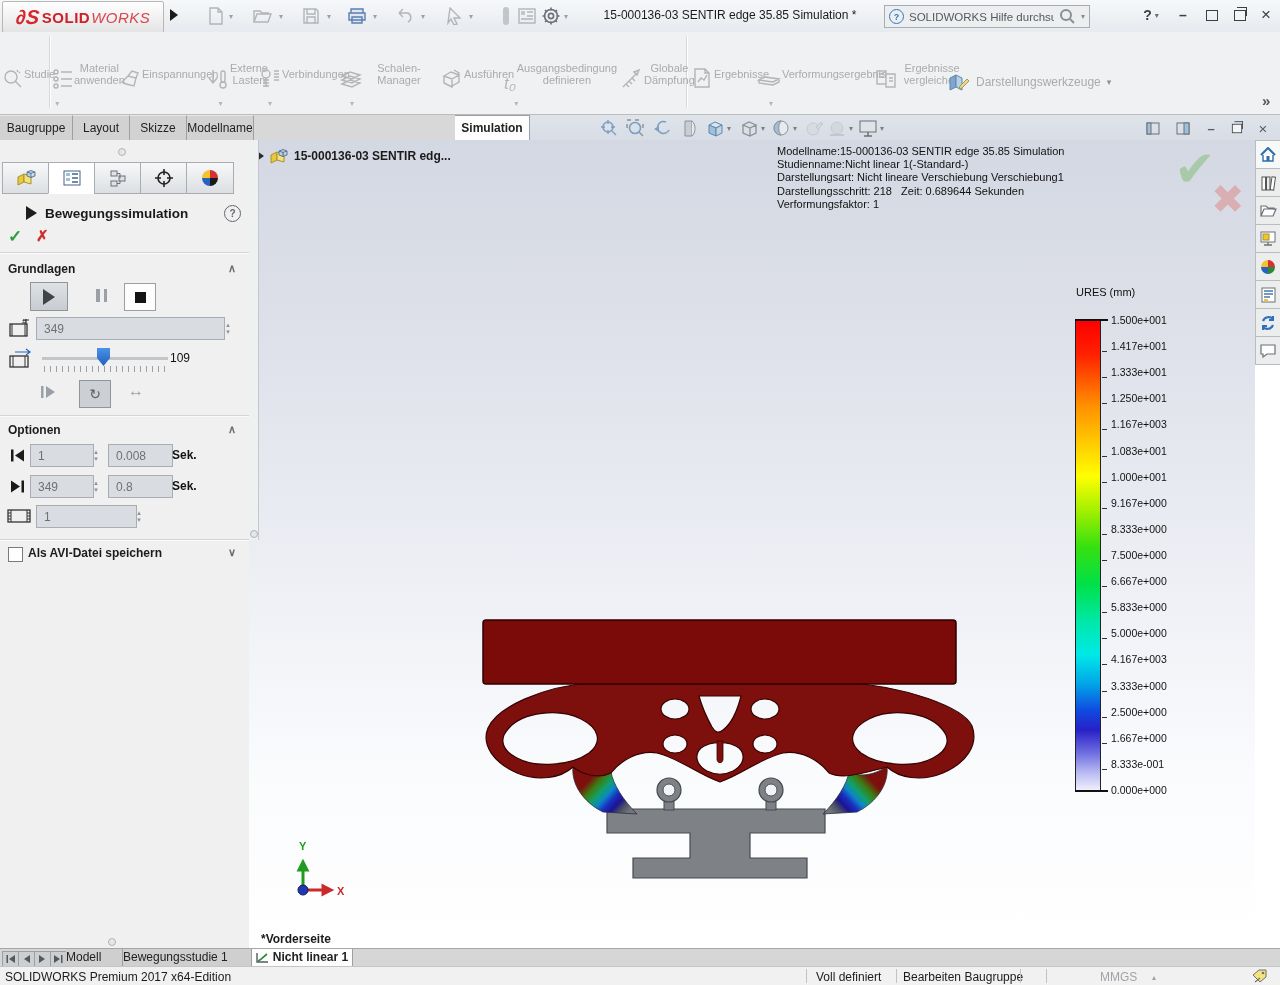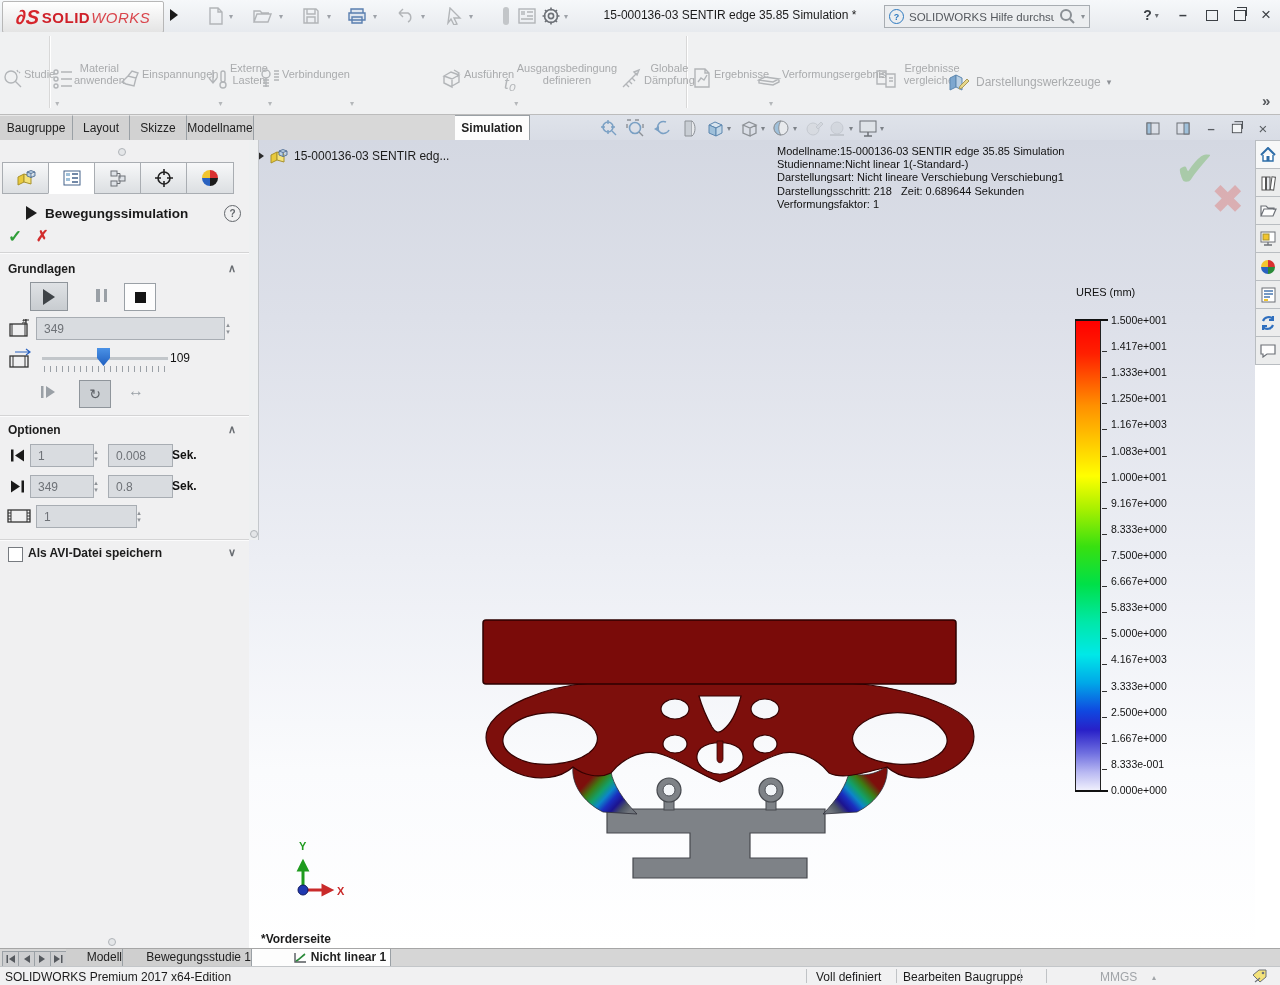--- a/index.html
+++ b/index.html
@@ -81,21 +81,21 @@
   .slider-ticks{position:absolute;left:44px;width:124px;height:6px;
     background:repeating-linear-gradient(90deg,#9aa0a6 0 1px,transparent 1px 6px);}
   .mode-btn{position:absolute;width:30px;height:26px;background:#ccd0d4;border:1px solid #8f959b;
     display:flex;align-items:center;justify-content:center;color:#5d6166;font-size:14px;}
   .ghost{color:#9aa0a6;}
   .checkbox{position:absolute;width:13px;height:13px;background:#fff;border:1px solid #777b80;}
   
   #viewport{position:absolute;left:249px;top:140px;width:1006px;height:808px;
     background:linear-gradient(180deg,#d4d8e2 0%,#dde0e9 22%,#eceef4 52%,#fafbfd 78%,#ffffff 100%);}
   #splitter{position:absolute;left:249px;top:140px;width:9px;height:400px;background:#eef0f1;border-right:1px solid #c4c8cc;}
-  #vtree{position:absolute;left:8px;top:8px;display:flex;align-items:center;gap:6px;}
+  #vtree{position:absolute;left:8px;top:8px;display:flex;align-items:center;gap:6px;font-weight:bold;}
   .tree-tri{width:0;height:0;border-left:7px solid #2a2a2a;border-top:5px solid transparent;border-bottom:5px solid transparent;}
   #vtree-label{font-size:12px;color:#1b1b1b;}
   #info-block{position:absolute;left:528px;top:5px;font-size:11px;line-height:13.2px;color:#111;}
   .info-line{white-space:pre;}
   #confirm-check{position:absolute;left:925px;top:0px;font-size:50px;color:#8cc183;opacity:.6;}
   #confirm-cross{position:absolute;left:962px;top:36px;font-size:40px;color:#dc9292;opacity:.6;}
   #legend-title{position:absolute;left:827px;top:146px;font-size:11px;color:#111;}
   #legend-bar{position:absolute;left:826px;top:180px;width:24px;height:470px;border:1px solid #222;
     background:linear-gradient(180deg,#ff0000 0%,#ff2000 7%,#ff9000 18%,#ffe800 30%,#ffff00 33%,#a8f000 40%,#38e010 48%,#00e048 56%,#00e8a8 64%,#00e8e8 71%,#00a8e8 77%,#1048e0 83%,#2820c8 87%,#7070e0 92%,#b8b8f2 96%,#f2f2fd 100%);}
   .legend-tick{position:absolute;left:862px;font-size:10.5px;color:#111;white-space:nowrap;}
@@ -104,23 +104,23 @@
   #orient-label{position:absolute;left:12px;top:792px;font-weight:bold;font-size:12px;color:#1b1b1b;}
   
   #taskpane{position:absolute;left:1255px;top:140px;width:25px;height:226px;}
   .tp-btn{width:24px;height:27px;background:#eceded;border:1px solid #b9bdc1;border-top:none;
     display:flex;align-items:center;justify-content:center;}
   .tp-btn:first-child{border-top:1px solid #b9bdc1;background:#f7f8f8;}
   
   #bottomtabs{position:absolute;left:0;top:948px;width:1280px;height:18px;background:#d6d6d6;border-top:1px solid #a6a6a6;}
   .nav-btn{position:absolute;top:2px;width:15px;height:14px;background:#cdced0;border:1px solid #9aa0a5;
     display:flex;align-items:center;justify-content:center;}
-  .btab{position:absolute;top:0;height:17px;line-height:17px;text-align:right;background:#cfcfcf;
+  .btab{position:absolute;top:0;height:17px;line-height:17px;text-align:left;background:#cfcfcf;
     border-right:1px solid #9aa0a5;color:#222;font-size:12px;}
-  .btab.active{background:#fdfdfd;font-weight:bold;display:flex;align-items:center;justify-content:center;gap:4px;padding-left:38px;}
+  .btab.active{background:#fdfdfd;font-weight:bold;display:flex;align-items:center;justify-content:center;gap:4px;}
   
   #statusbar{position:absolute;left:0;top:966px;width:1280px;height:19px;background:#f1f1f2;border-top:1px solid #c3c6c9;}
   .sb-text{position:absolute;top:3px;font-size:12px;color:#1b1b1b;white-space:nowrap;}
   .sb-sep{position:absolute;top:2px;width:1px;height:14px;background:#c0c3c6;}
   .sb-gray{color:#a0a4a8;}
 </style>
 </head>
 <body>
 
 <div id="app">
@@ -265,20 +265,28 @@
     </div>
     <div class="rbtn" style="left:258px;width:76px">
       <div class="ricon">
           <svg width="24" height="22">
             <circle cx="8" cy="6" r="4" class="gsvg"></circle>
             <path d="M8,10 v9 M5,12 h6 M5,15 h6 M5,18 h6 M16,3 h5 M16,6 h5 M16,9 h5 M16,12 h5" class="gsvg"></path>
           </svg>
         </div>
       <div class="rlabel">Verbindungen</div>
       <div class="rdd">▾</div>
+    </div>
+    <div class="rbtn" style="left:338px;width:96px">
+      <div class="ricon">
+          <svg width="26" height="22">
+            <path d="M4,8 l8,-4 10,3 -8,4 z M4,12 l8,-4 10,3 -8,4 z M4,16 l8,-4 10,3 -8,4 z" class="gsvg"></path>
+          </svg>
+        </div>
+      <div class="rlabel">Schalen-Manager</div>
     </div>
     <div class="rbtn" style="left:440px;width:62px">
       <div class="ricon">
           <svg width="24" height="22">
             <path d="M4,8 l7,-4 8,3 -7,4 z M4,8 v7 l8,4 v-7 M19,7 v7 l-7,4 M14,2 l5,3 -2,4" class="gsvg"></path>
           </svg>
         </div>
       <div class="rlabel">Ausführen</div>
       <div class="rdd">▾</div>
     </div>

